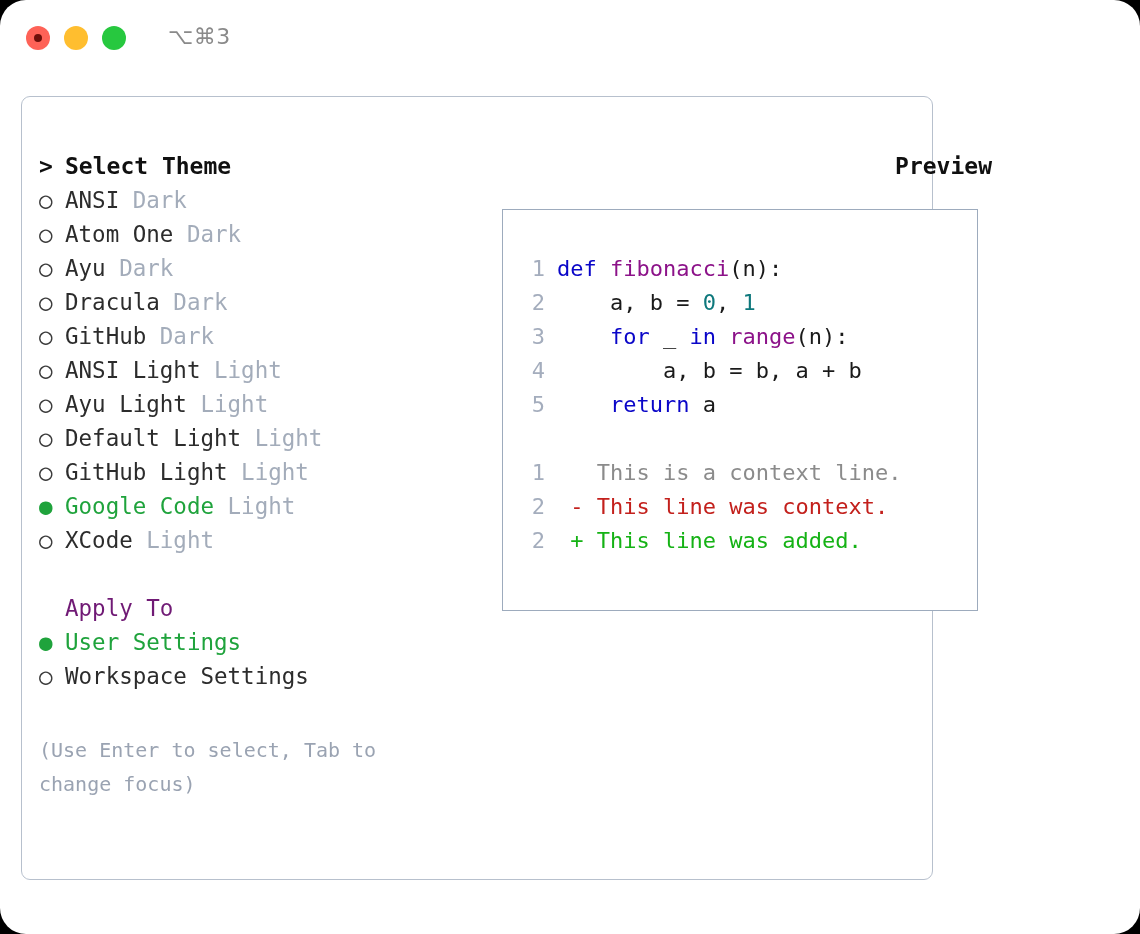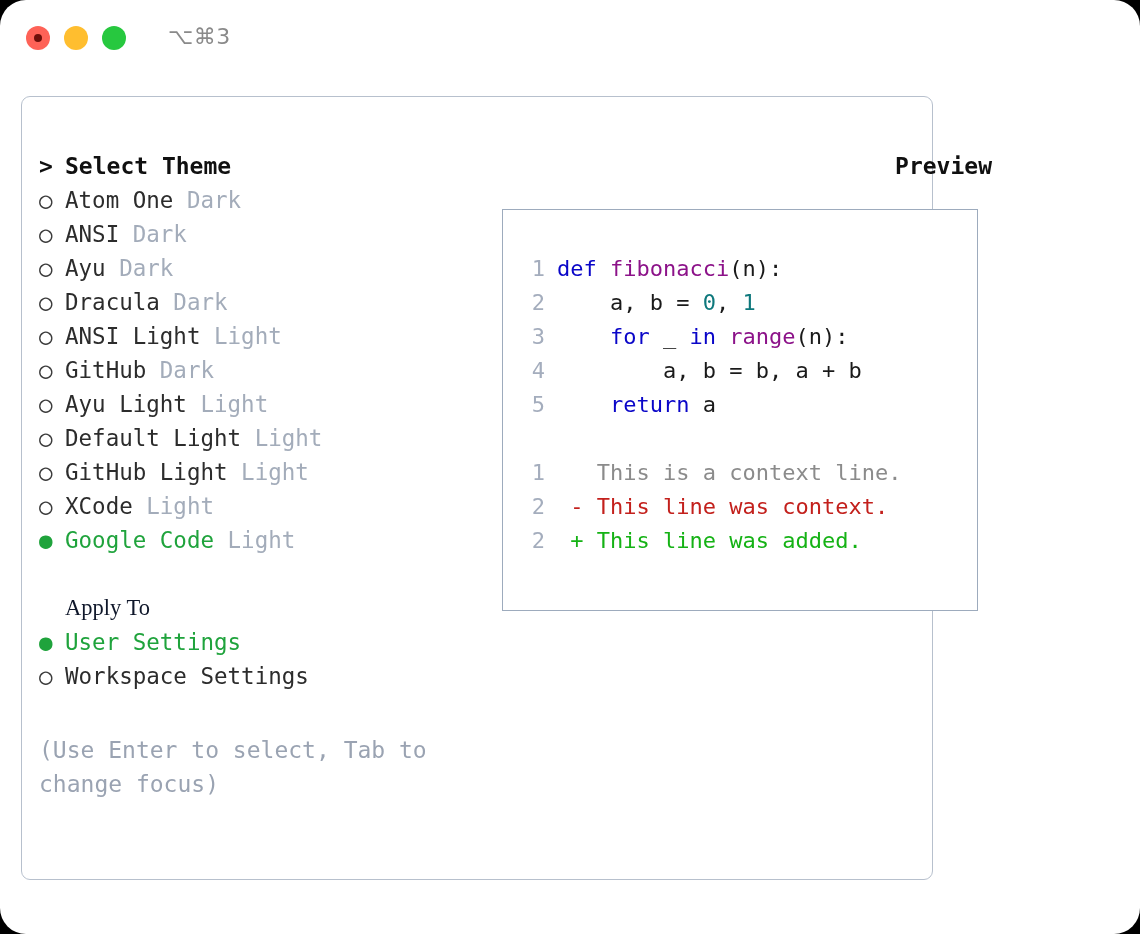--- a/index.html
+++ b/index.html
@@ -109,29 +109,28 @@
     font-size: 23px;
   }
   .header-row .marker { font-weight: bold; }
   .variant {
     color: #a3acba;
   }
   .sel .name { color: #1fa33c; }
   .sel .marker { color: #1fa33c; }
   .unsel .marker { color: #3a3a3a; }
   .group-title {
-    color: #0f172a;
-    font-family: Liberation Serif, serif;
+    color: #701a75;
   }
   #spacer-1 { height: 34px; }
   #spacer-2 { height: 34px; }
 
   #hint {
     margin-top: 6px;
-    font-size: 23px;
+    font-size: 20px;
     line-height: 34px;
     color: #9aa3b2;
     width: 410px;
     white-space: pre-wrap;
   }
 
   
   #right-col {
     position: absolute;
     left: 480px;
@@ -190,31 +189,31 @@
       <span class="light green"></span>
     </div>
     <div id="shortcut">⌥⌘3</div>
   </div>
 
   <div id="panel">
 
     <div id="left-col">
       <div id="theme-list">
           <div class="row header-row"><span class="marker">&gt; </span><span>Select Theme</span></div>
+          <div class="row unsel"><span class="marker">○ </span><span class="name">ANSI</span><span class="variant"> Dark</span></div>
           <div class="row unsel"><span class="marker">○ </span><span class="name">Atom One</span><span class="variant"> Dark</span></div>
-          <div class="row unsel"><span class="marker">○ </span><span class="name">ANSI</span><span class="variant"> Dark</span></div>
           <div class="row unsel"><span class="marker">○ </span><span class="name">Ayu</span><span class="variant"> Dark</span></div>
           <div class="row unsel"><span class="marker">○ </span><span class="name">Dracula</span><span class="variant"> Dark</span></div>
+          <div class="row unsel"><span class="marker">○ </span><span class="name">GitHub</span><span class="variant"> Dark</span></div>
           <div class="row unsel"><span class="marker">○ </span><span class="name">ANSI Light</span><span class="variant"> Light</span></div>
-          <div class="row unsel"><span class="marker">○ </span><span class="name">GitHub</span><span class="variant"> Dark</span></div>
           <div class="row unsel"><span class="marker">○ </span><span class="name">Ayu Light</span><span class="variant"> Light</span></div>
           <div class="row unsel"><span class="marker">○ </span><span class="name">Default Light</span><span class="variant"> Light</span></div>
           <div class="row unsel"><span class="marker">○ </span><span class="name">GitHub Light</span><span class="variant"> Light</span></div>
+          <div class="row sel"><span class="marker">● </span><span class="name">Google Code</span><span class="variant"> Light</span></div>
           <div class="row unsel"><span class="marker">○ </span><span class="name">XCode</span><span class="variant"> Light</span></div>
-          <div class="row sel"><span class="marker">● </span><span class="name">Google Code</span><span class="variant"> Light</span></div>
         </div>
       <div id="spacer-1"></div>
       <div id="apply-to-block">
           <div class="row group-title"><span class="marker">  </span><span>Apply To</span></div>
           <div class="row sel"><span class="marker">● </span><span class="name">User Settings</span></div>
           <div class="row unsel"><span class="marker">○ </span><span class="name">Workspace Settings</span></div>
         </div>
       <div id="spacer-2"></div>
       <div id="hint">(Use Enter to select, Tab to change focus)</div>
     </div>

